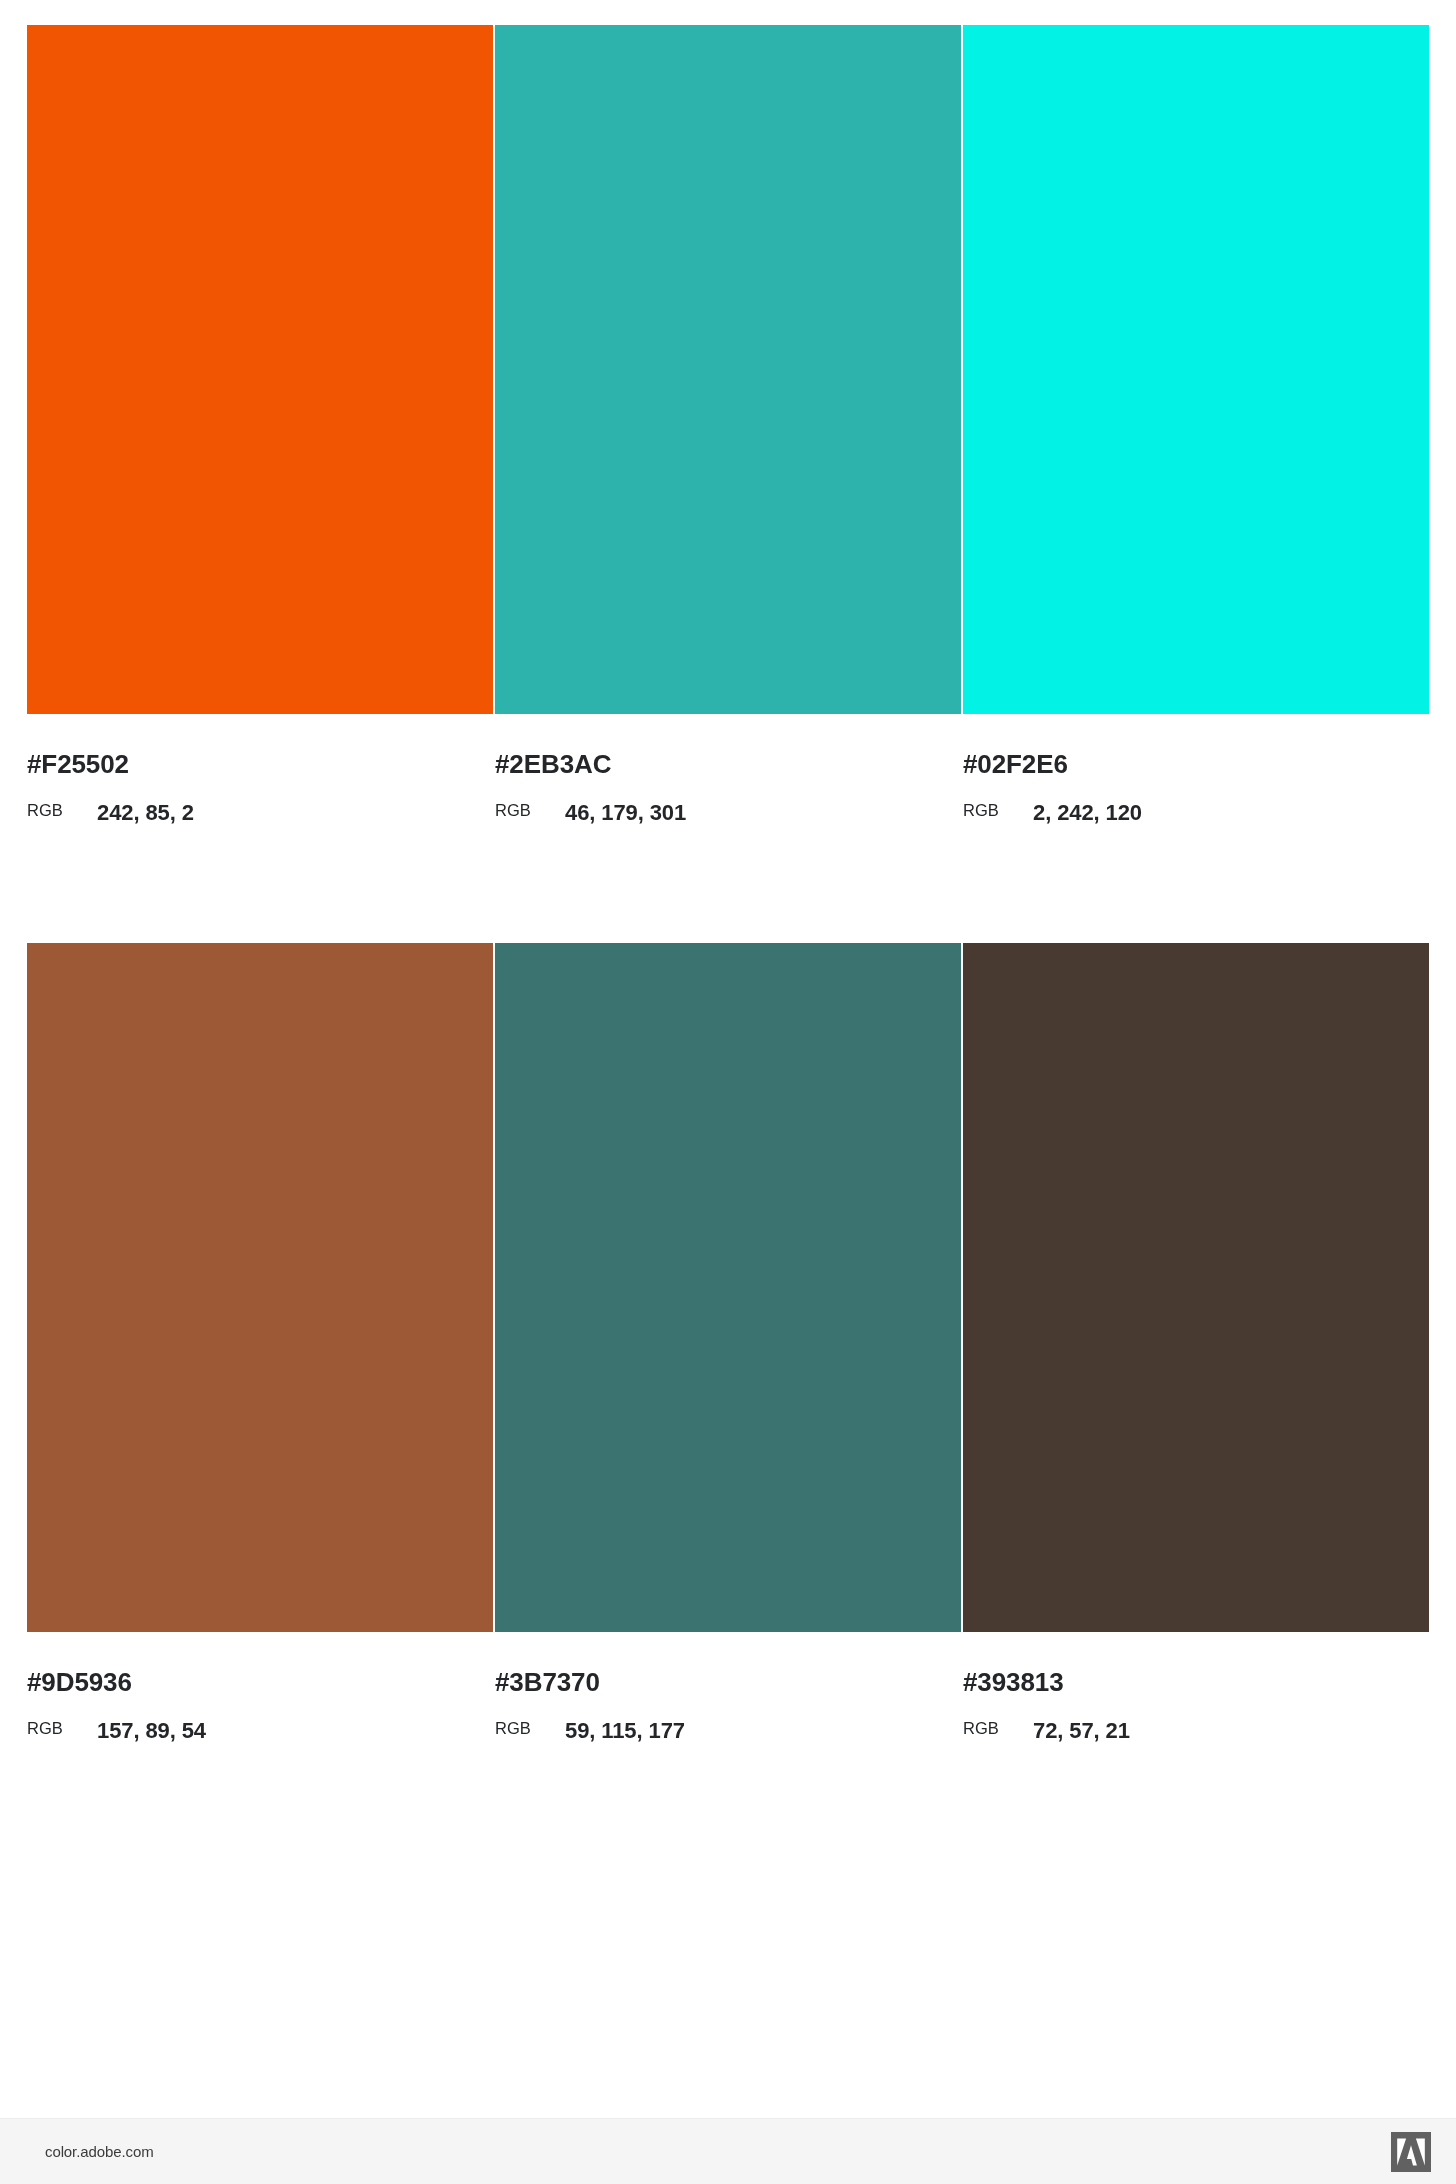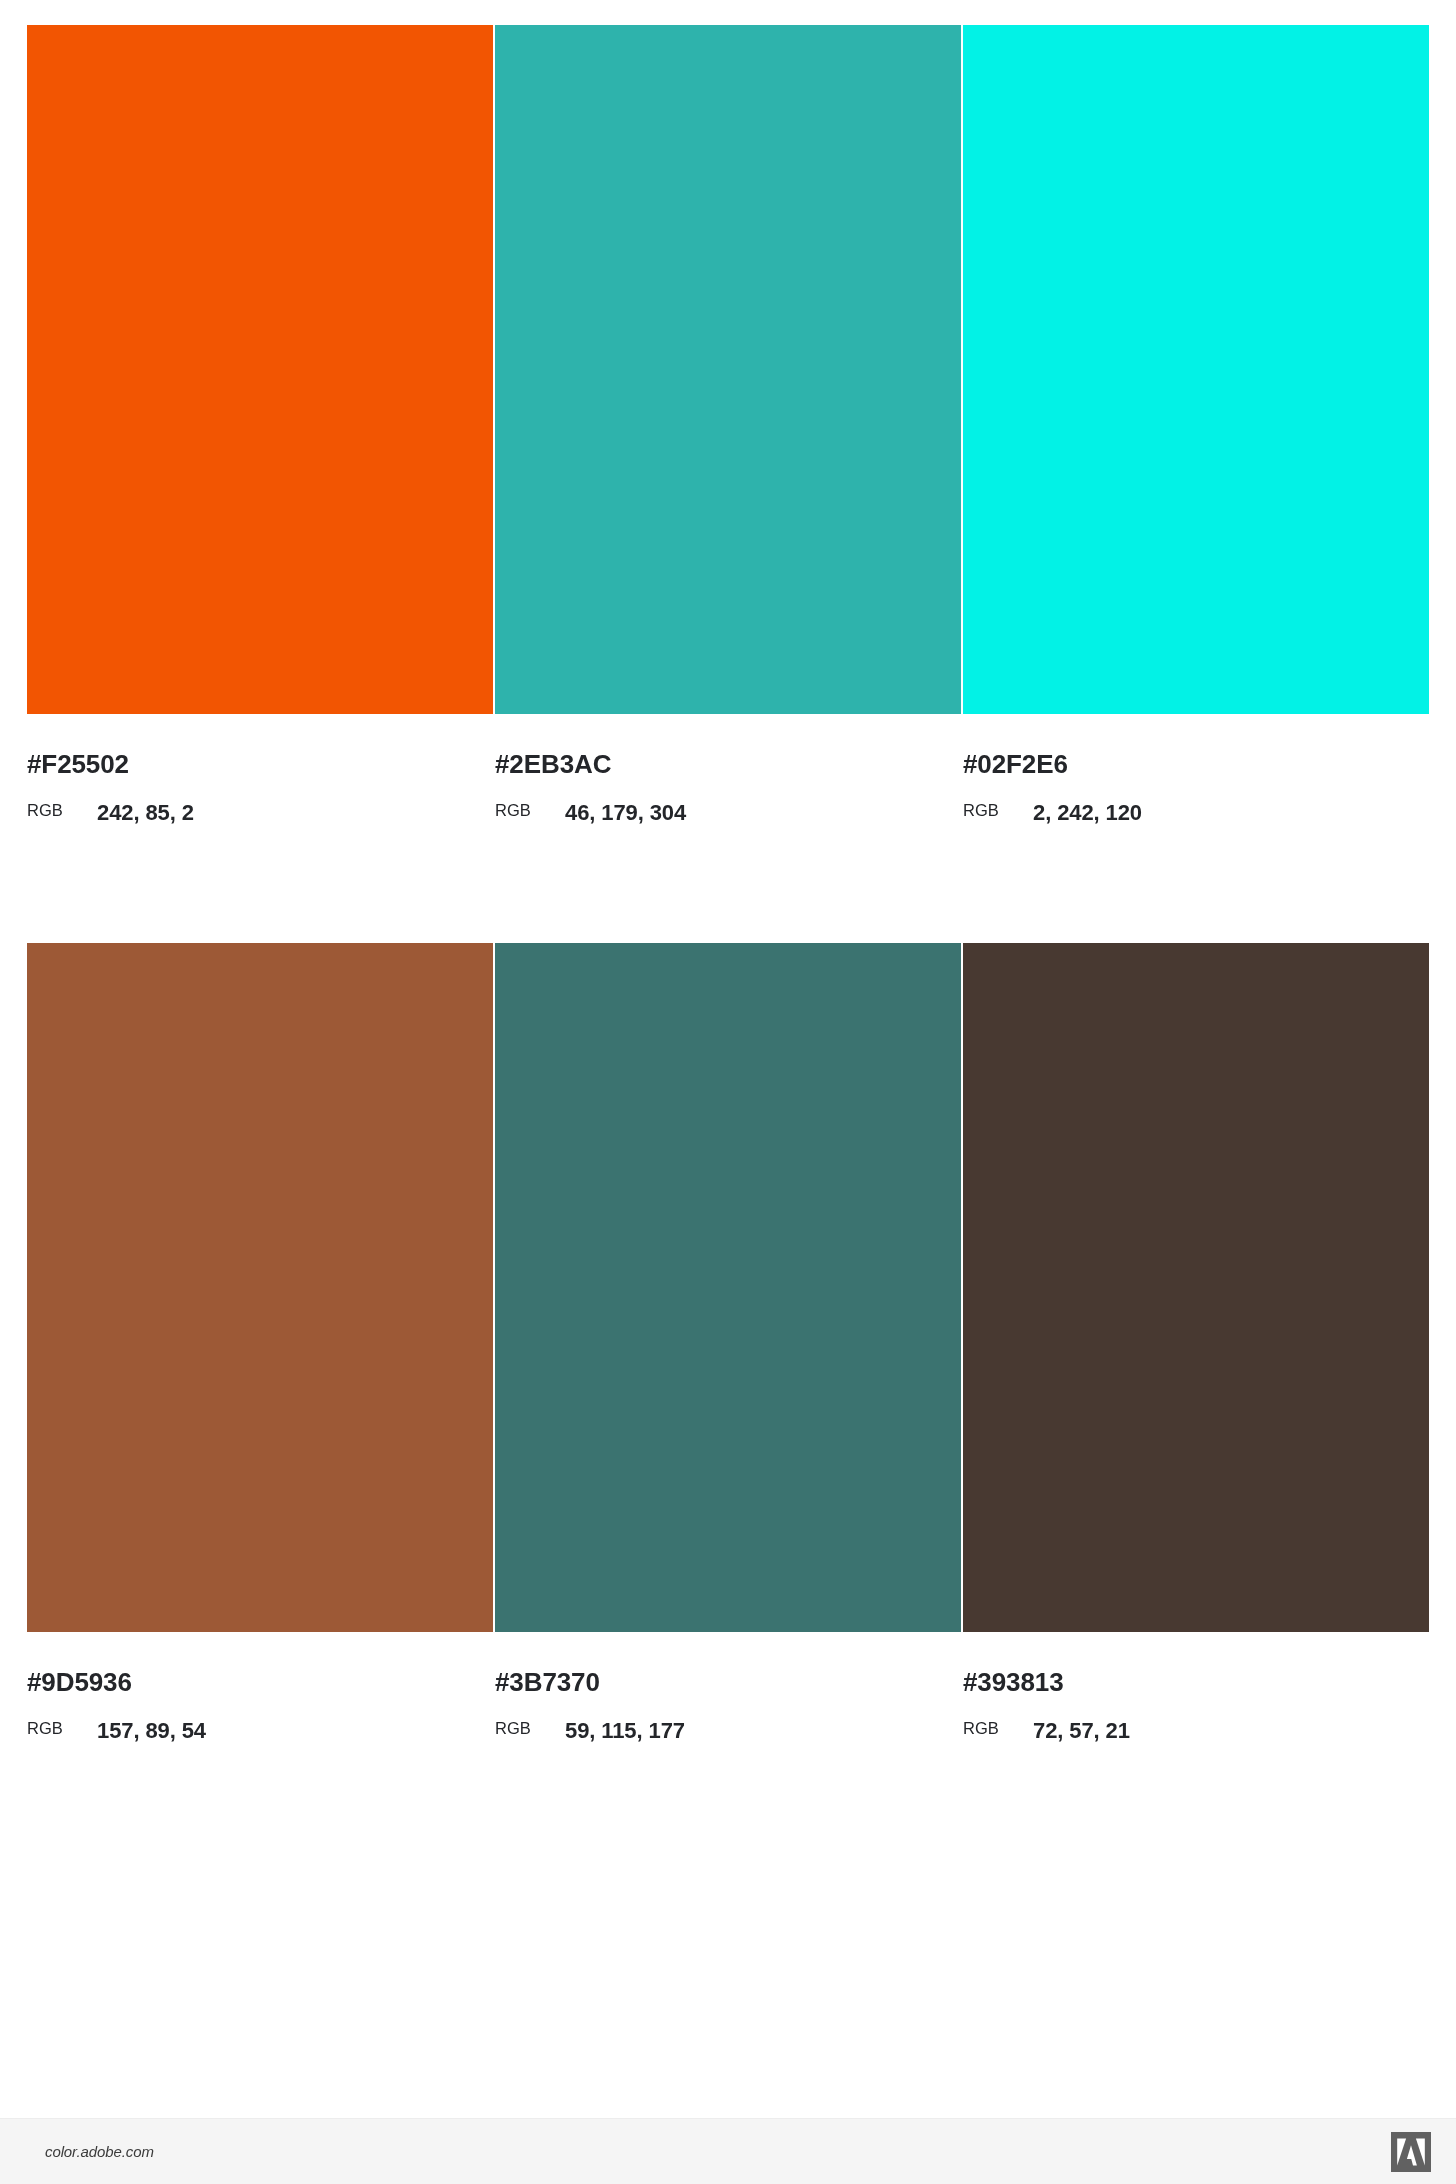--- a/index.html
+++ b/index.html
@@ -89,21 +89,20 @@
     left: 0;
     right: 0;
     bottom: 0;
     height: 66px;
     background: #f5f5f5;
     border-top: 1px solid #ededed;
     display: flex;
     align-items: center;
     justify-content: space-between;
     padding: 0 25px 0 45px;
-    font-style: italic;
   }
 
   .footer-url {
     font-size: 15px;
     color: #3b3b3b;
     letter-spacing: -0.1px;
   }
 
   .adobe-logo {
     width: 40px;
@@ -130,21 +129,21 @@
           </div>
         </div>
       </div>
 
       <div class="swatch-cell">
         <div class="swatch-chip" style="background-color: rgb(46, 179, 172);"></div>
         <div class="swatch-info">
           <div class="swatch-hex">#2EB3AC</div>
           <div class="swatch-rgb">
             <span class="rgb-label">RGB</span>
-            <span class="rgb-value">46, 179, 304</span>
+            <span class="rgb-value">46, 179, 301</span>
           </div>
         </div>
       </div>
 
       <div class="swatch-cell">
         <div class="swatch-chip" style="background-color: rgb(2, 242, 230);"></div>
         <div class="swatch-info">
           <div class="swatch-hex">#02F2E6</div>
           <div class="swatch-rgb">
             <span class="rgb-label">RGB</span>

